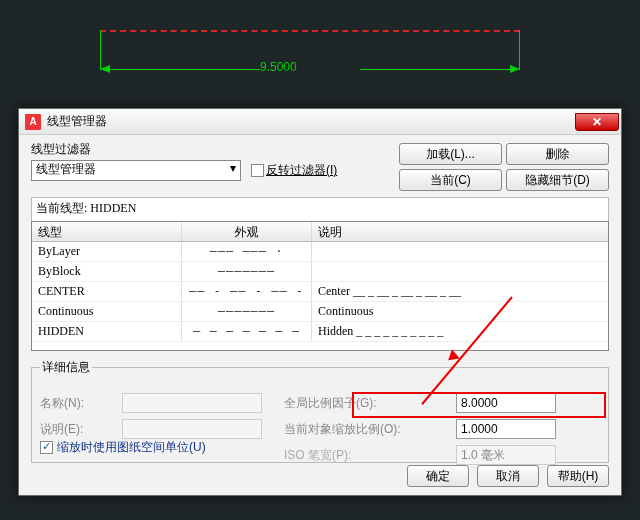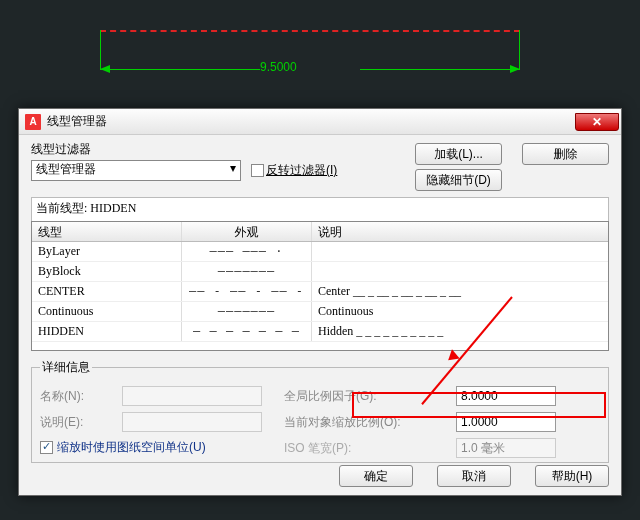--- a/index.html
+++ b/index.html
@@ -78,21 +78,21 @@
   padding:0 4px; font-size:12px;
 }
 .invert-row { display:inline-flex; align-items:center; margin-left:10px; gap:2px; vertical-align:top;text-decoration:underline;}
 .chk { width:13px; height:13px; border:1px solid #888; background:#fff; display:inline-block;}
 .chk.checked::after{content:"✓"; font-size:11px; color:#258; position:relative; top:-3px; left:1px;}
 
 .buttons-tr { position:absolute; top:8px; right:12px; width:210px; display:grid; grid-template-columns:1fr 1fr; gap:4px;}
 .btn {
   height:22px; background:linear-gradient(#fdfdfd,#e6e6e6);
   border:1px solid #888; border-radius:3px; font-size:12px;
-  display:flex;align-items:center;justify-content:center;margin-left:16px;
+  display:flex;align-items:center;justify-content:center;
 }
 
 .current-line { position:absolute; top:62px; left:12px; right:12px;
   border:1px solid #bbb; background:#fff; height:28px; padding:2px 4px;
   font-family:"SimSun"; }
 
 .list {
   position:absolute; top:86px; left:12px; right:12px; height:130px;
   border:1px solid #888; background:#fff; overflow:hidden;
 }
@@ -108,21 +108,21 @@
 .col3{flex:1;}
 .list-body { }
 .list-row { display:flex; height:20px; border-bottom:1px solid #eee; font-family:Tahoma,SimSun;}
 .appearance { font-family:monospace; letter-spacing:1px; color:#333;}
 
 .details {
   position:absolute; top:224px; left:12px; right:12px; height:104px;
 }
 .details-grid {
   display:grid; grid-template-columns:60px 140px 150px 100px; gap:6px 22px;
-  margin-top:6px;
+  margin-top:13px;
 }
 .details-grid label{ color:#888; font-size:12px; align-self:center;}
 .txt {
   height:20px; border:1px solid #999; background:#fff; padding:0 4px; font-size:12px;
 }
 .txt[readonly]{ background:#f5f5f5; color:#888; border-color:#ccc;}
 .global-highlight {
   position:absolute; top:16px; right:2px; width:254px; height:26px;
   border:2px solid #e00; pointer-events:none;
 }
@@ -135,21 +135,21 @@
   transform:rotate(20deg);
 }
 .anno-line{
   position:absolute; width:140px; height:0; border-top:2px solid #e00;
   transform-origin:left center;
 }
 
 .bottom-btns {
   position:absolute; bottom:8px; right:12px; display:flex; gap:8px;
 }
-.bottom-btns .btn{ width:74px;}
+.bottom-btns .btn{ width:62px;}
 </style>
 </head>
 <body>
 
 <div class="canvas-area">
   <div class="dimension-line"></div>
   <div class="ext-line ext-left"></div>
   <div class="ext-line ext-right"></div>
   <div class="meas-line"></div>
   <div class="meas-arrow arrow-l"></div>
@@ -177,20 +177,21 @@
         <span class="invert-row">
           <span class="chk"></span>
           <span>反转过滤器(I)</span>
         </span>
       </div>
     </div>
 
     <div class="buttons-tr">
       <span class="btn">加载(L)...</span>
       <span class="btn">删除</span>
+      <span class="btn">当前(C)</span>
       <span class="btn">隐藏细节(D)</span>
     </div>
 
     <div class="current-line">
       <span>当前线型:</span>
       <span>HIDDEN</span>
     </div>
 
     <div class="list">
       <div class="list-header">

